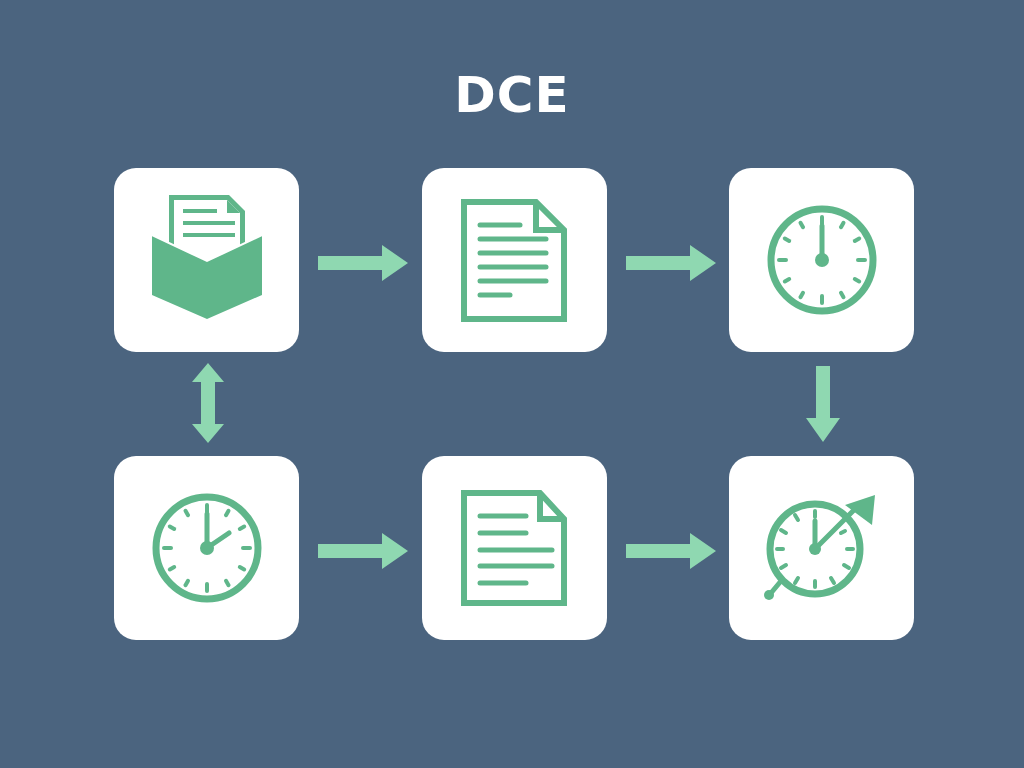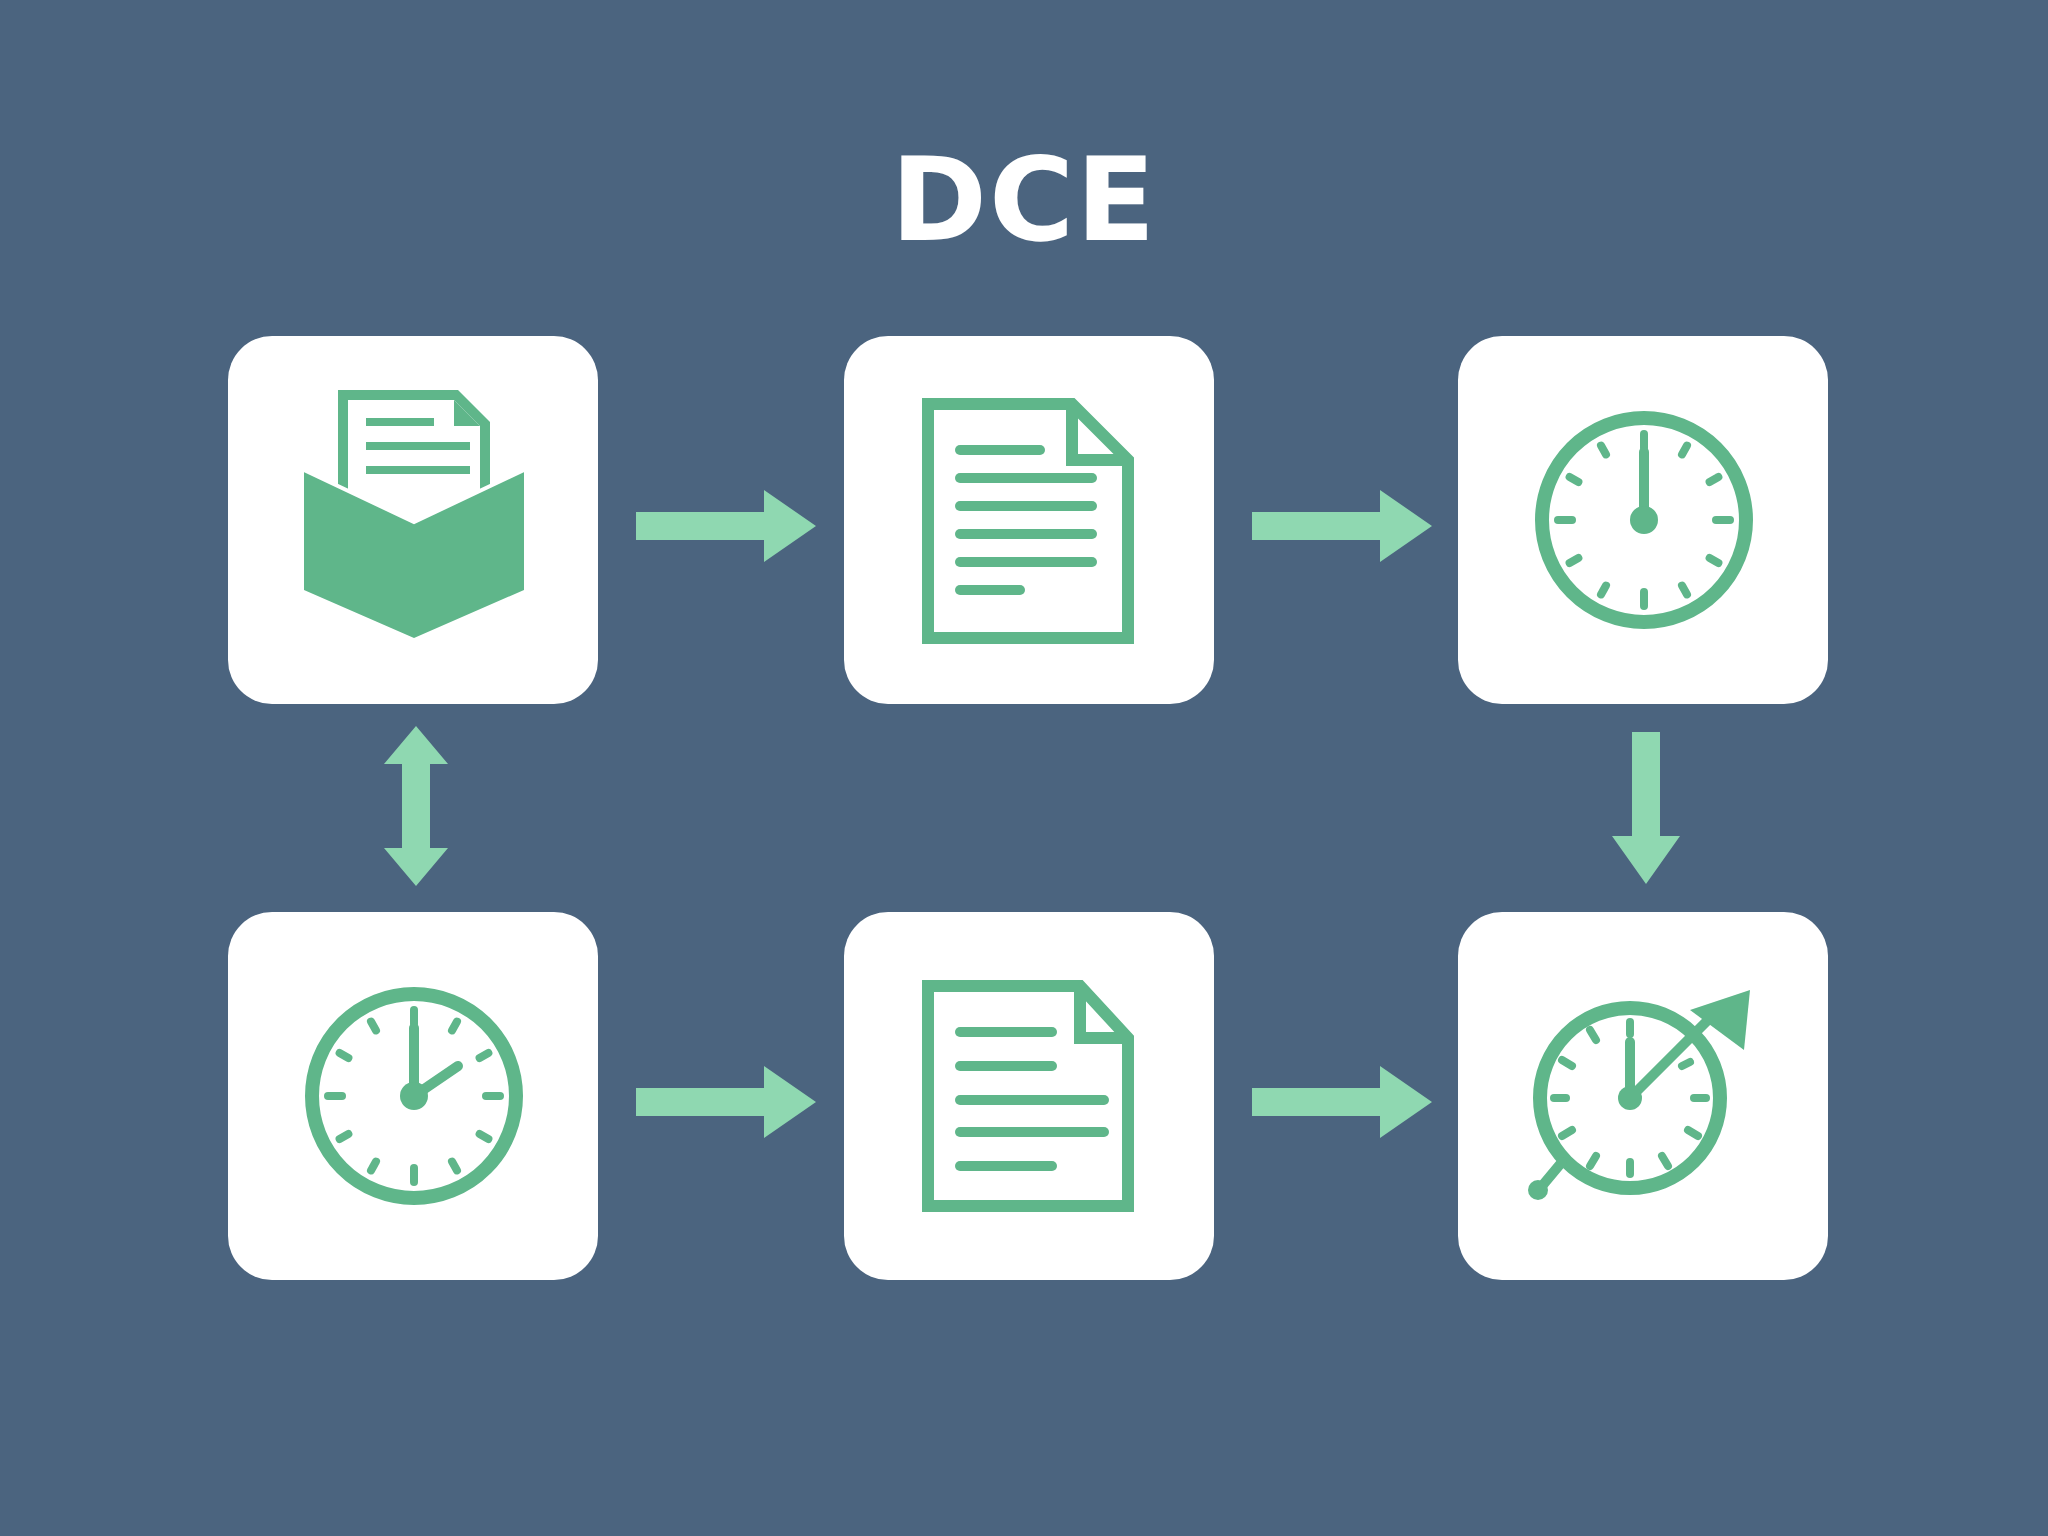--- a/index.html
+++ b/index.html
@@ -5,21 +5,21 @@
     html, body { margin: 0; padding: 0; }
     body {
       width: 1024px; height: 768px; overflow: hidden;
       background: #4b647f;
       font-family: "DejaVu Sans", sans-serif;
       position: relative;
     }
     .title {
       position: absolute; left: 0; width: 1024px; top: 66px;
       text-align: center; color: #ffffff;
-      font-size: 58px; font-weight: bold; letter-spacing: 1px;
+      font-size: 50px; font-weight: bold; letter-spacing: 1px;
     }
     .box {
       position: absolute; width: 185px; height: 184px;
       background: #ffffff; border-radius: 22px;
       display: flex; align-items: center; justify-content: center;
     }
     .box svg { display: block; }
     .arrow { position: absolute; }
   </style>
 </head>

